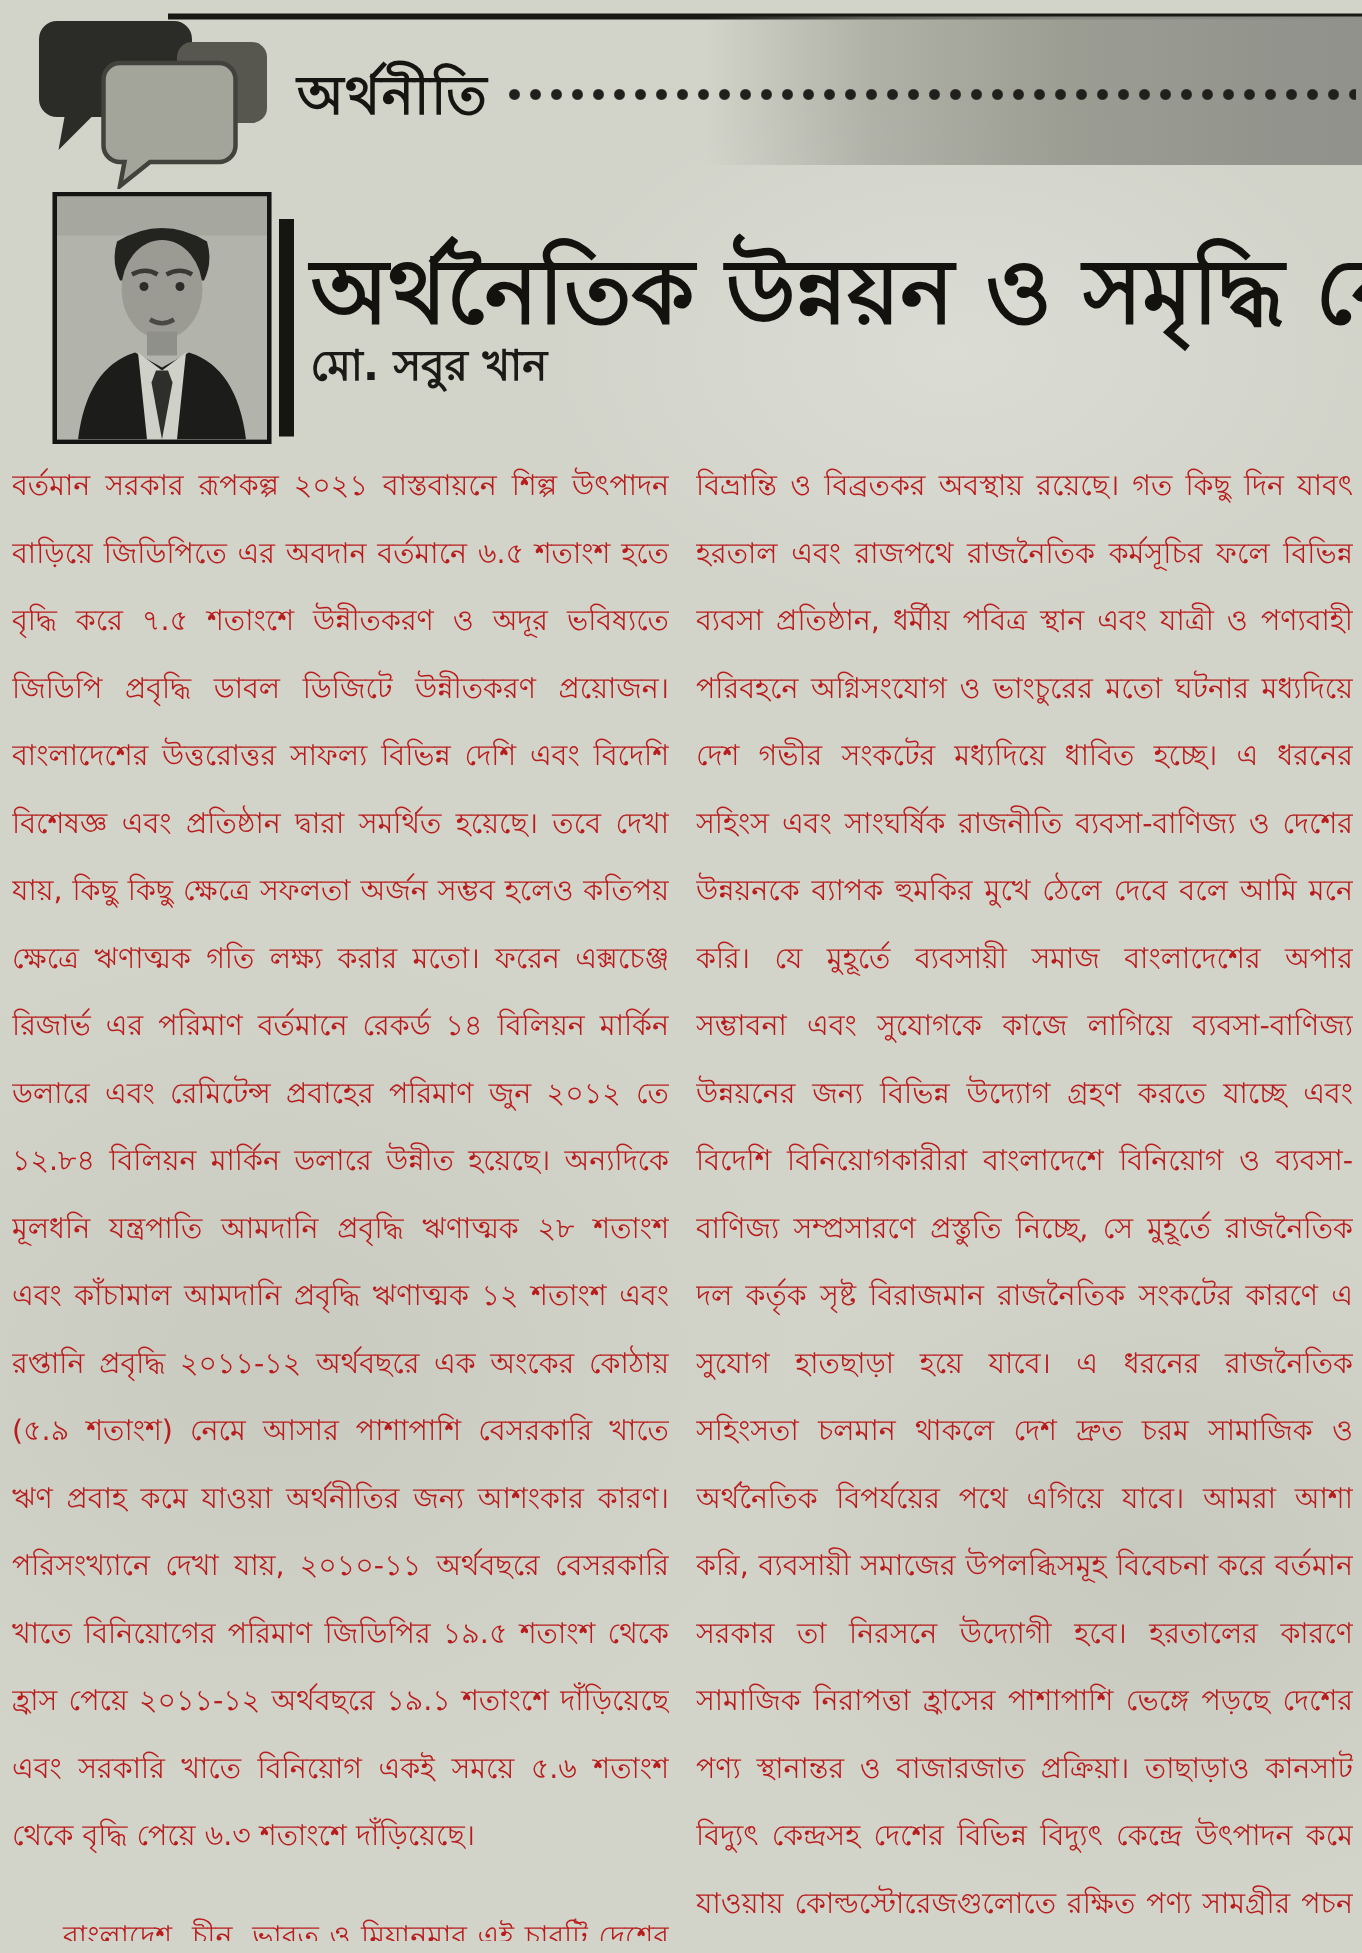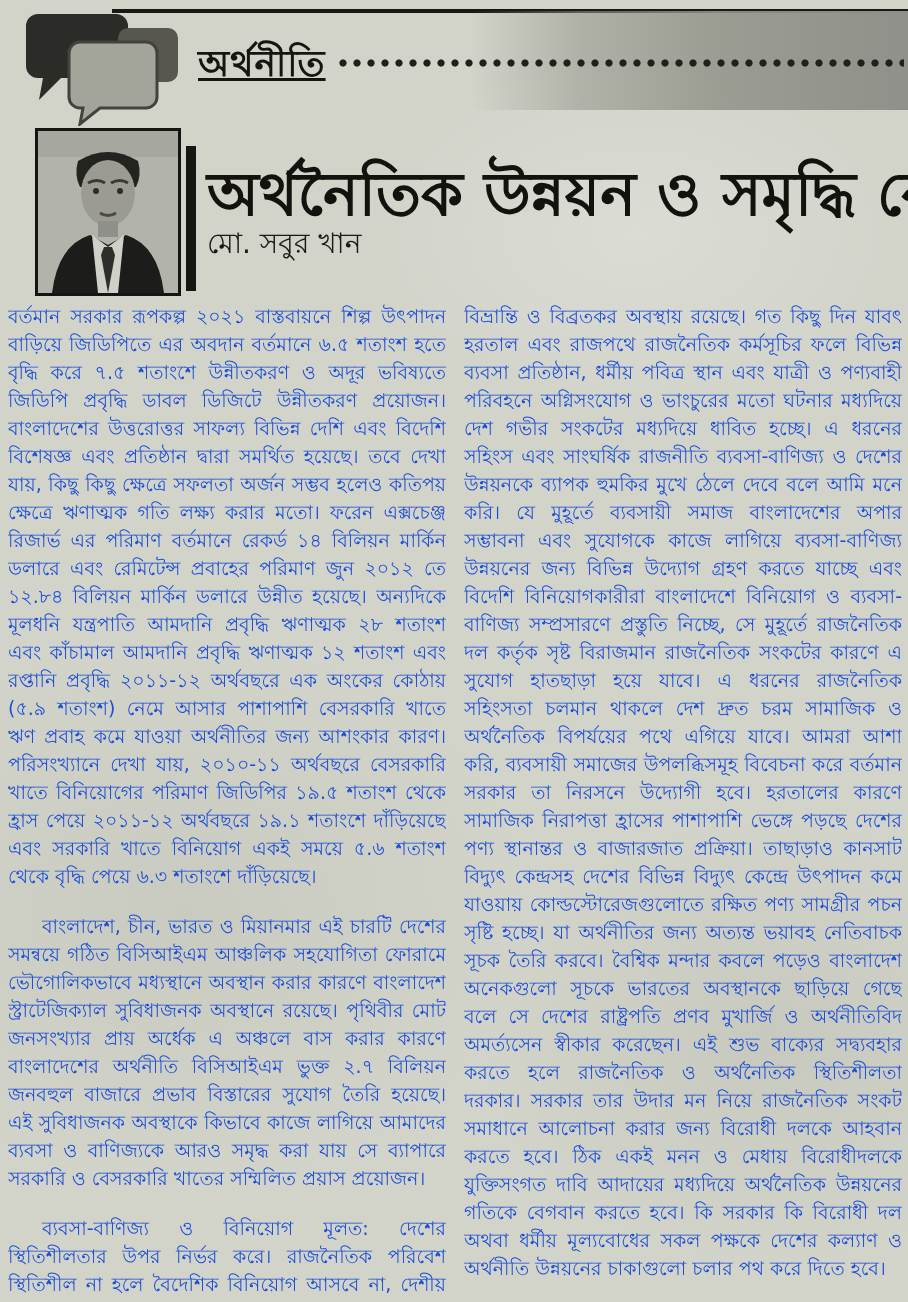--- a/index.html
+++ b/index.html
@@ -22,21 +22,20 @@
   }
   .gray-band {
     position: absolute; left: 470px; right: 0; top: 11px; height: 99px;
     background: linear-gradient(to right, rgba(148,150,140,0), rgba(148,150,140,0.55) 25%, rgba(148,150,140,0.88) 55%, #8f918a);
   }
   .bubbles { position: absolute; left: 16px; top: 6px; }
   .section-label {
     position: absolute; left: 198px; top: 36px;
     font-size: 36px; font-weight: bold; color: #161511;
     letter-spacing: 1px;
-    text-decoration: underline;
   }
   .dotted-row {
     position: absolute; left: 338px; right: 4px; top: 58px; height: 10px;
     background-image: radial-gradient(circle at 5px 5px, #21201c 3.2px, rgba(0,0,0,0) 4px);
     background-size: 14px 10px; background-repeat: repeat-x;
   }
   
   .photo-frame {
     position: absolute; left: 35px; top: 128px; width: 146px; height: 168px;
     border: 3px solid #141412; background: #b4b6ae; box-sizing: border-box;
@@ -45,31 +44,31 @@
     position: absolute; left: 186px; top: 146px; width: 10px; height: 145px;
     background: #151512;
   }
   .headline {
     position: absolute; left: 207px; top: 148px; width: 700px;
     font-size: 60px; font-weight: bold; color: #13120e;
     white-space: nowrap; letter-spacing: 0px;
   }
   .byline {
     position: absolute; left: 207px; top: 222px;
-    font-size: 28px; font-weight: normal; color: #1b1a16;
+    font-size: 28px; font-weight: bold; color: #1b1a16;
   }
   
   .body-wrap {
     position: absolute; left: 8px; top: 302px; width: 894px; height: 992px;
     display: flex; gap: 18px;
   }
   .col {
     width: 438px; height: 100%; overflow: hidden;
-    font-size: 19px; line-height: 28px; text-align: justify;
-    color: #1d4ed8; font-weight: 500;
+    font-size: 19px; line-height: 45px; text-align: justify;
+    color: #b91c1c; font-weight: 500;
   }
   .para { margin: 0; }
   .para.indent { text-indent: 34px; margin-top: 22px; }
 </style>
 </head>
 <body>
 
 <div class="top-rule"></div>
 <div class="gray-band"></div>
 

